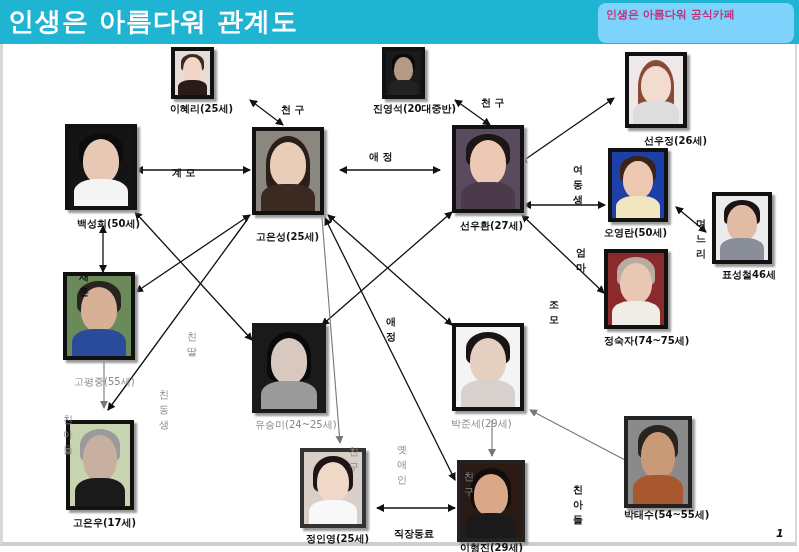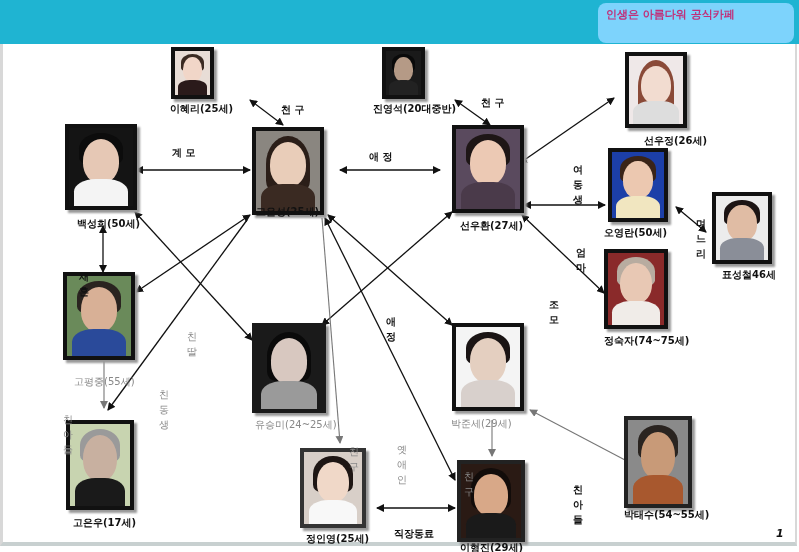--- a/index.html
+++ b/index.html
@@ -20,20 +20,21 @@
   .name.faded { color:#888; font-weight:normal; }
   .rel { position:absolute; font-size:10px; font-weight:bold; color:#111; white-space:nowrap; }
   .rel.v { width:12px; white-space:normal; word-break:break-all; line-height:15px; text-align:center;margin-top:32px; }
   .rel.faded { color:#888; font-weight:normal; }
   .page-num { position:absolute; left:776px; top:527px; font-size:11px; font-weight:bold; font-style:italic; color:#111; }
 </style>
 </head>
 <body>
 
 <div class="header">
+  <div class="title">인생은 아름다워 관계도</div>
   <div class="cafe-box">
     <div class="cafe-name">인생은 아름다워 공식카페</div>
   </div>
 </div>
 
 <div class="frame"></div>
 
 <svg class="lines" viewBox="0 0 799 552">
   <defs>
     <marker id="ah" markerWidth="8" markerHeight="8" refX="7" refY="4" orient="auto" markerUnits="userSpaceOnUse">
@@ -118,21 +119,21 @@
   </div>
   <div class="name" style="left:77px;top:217px;">백성희(50세)</div>
 </div>
 
 <div class="person">
   <div class="photo" style="left:252px;top:127px;width:72px;height:88px;background:#8a8680;">
     <div class="hair" style="background:#2b1e18;height:70%;"></div>
       <div class="face" style="background:#e9cdb9;"></div>
       <div class="body" style="background:#3a2a22;"></div>
   </div>
-  <div class="name" style="left:256px;top:205px;">고은성(25세)</div>
+  <div class="name" style="left:256px;top:230px;">고은성(25세)</div>
 </div>
 
 <div class="person">
   <div class="photo" style="left:452px;top:125px;width:72px;height:88px;background:#5a4a5e;">
     <div class="hair" style="background:#1e1616;"></div>
       <div class="face" style="background:#ecc9b4;"></div>
       <div class="body" style="background:#4a3a4a;"></div>
   </div>
   <div class="name" style="left:460px;top:219px;">선우환(27세)</div>
 </div>
@@ -231,21 +232,21 @@
   <div class="photo" style="left:624px;top:416px;width:68px;height:92px;background:#8a8a8a;border-color:#222;">
     <div class="hair" style="background:#2a2420;"></div>
       <div class="face" style="background:#c89a78;"></div>
       <div class="body" style="background:#a8582e;"></div>
   </div>
   <div class="name" style="left:624px;top:508px;">박태수(54~55세)</div>
 </div>
 
 <div class="rel" style="left:281px;top:103px;">천 구</div>
 <div class="rel" style="left:481px;top:96px;">천 구</div>
-<div class="rel" style="left:172px;top:146px;">계 모</div>
+<div class="rel" style="left:172px;top:166px;">계 모</div>
 <div class="rel" style="left:369px;top:150px;">애 정</div>
 <div class="rel v" style="left:572px;top:130px;">여동생</div>
 <div class="rel v" style="left:575px;top:213px;">엄마</div>
 <div class="rel v" style="left:695px;top:184px;">며느리</div>
 <div class="rel v" style="left:548px;top:265px;">조모</div>
 <div class="rel v" style="left:78px;top:237px;">재혼</div>
 <div class="rel v faded" style="left:186px;top:297px;">친딸</div>
 <div class="rel v" style="left:385px;top:282px;">애정</div>
 <div class="rel v faded" style="left:158px;top:355px;">친동생</div>
 <div class="rel v faded" style="left:62px;top:380px;">친아들</div>

